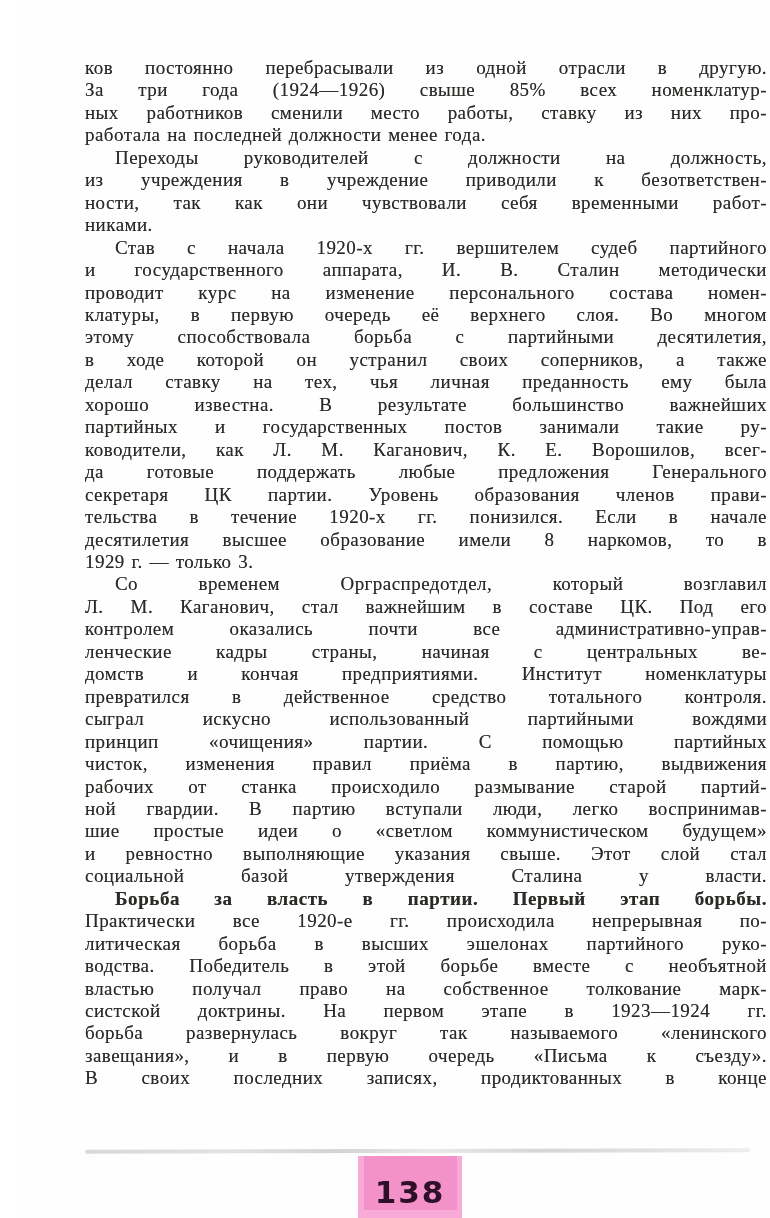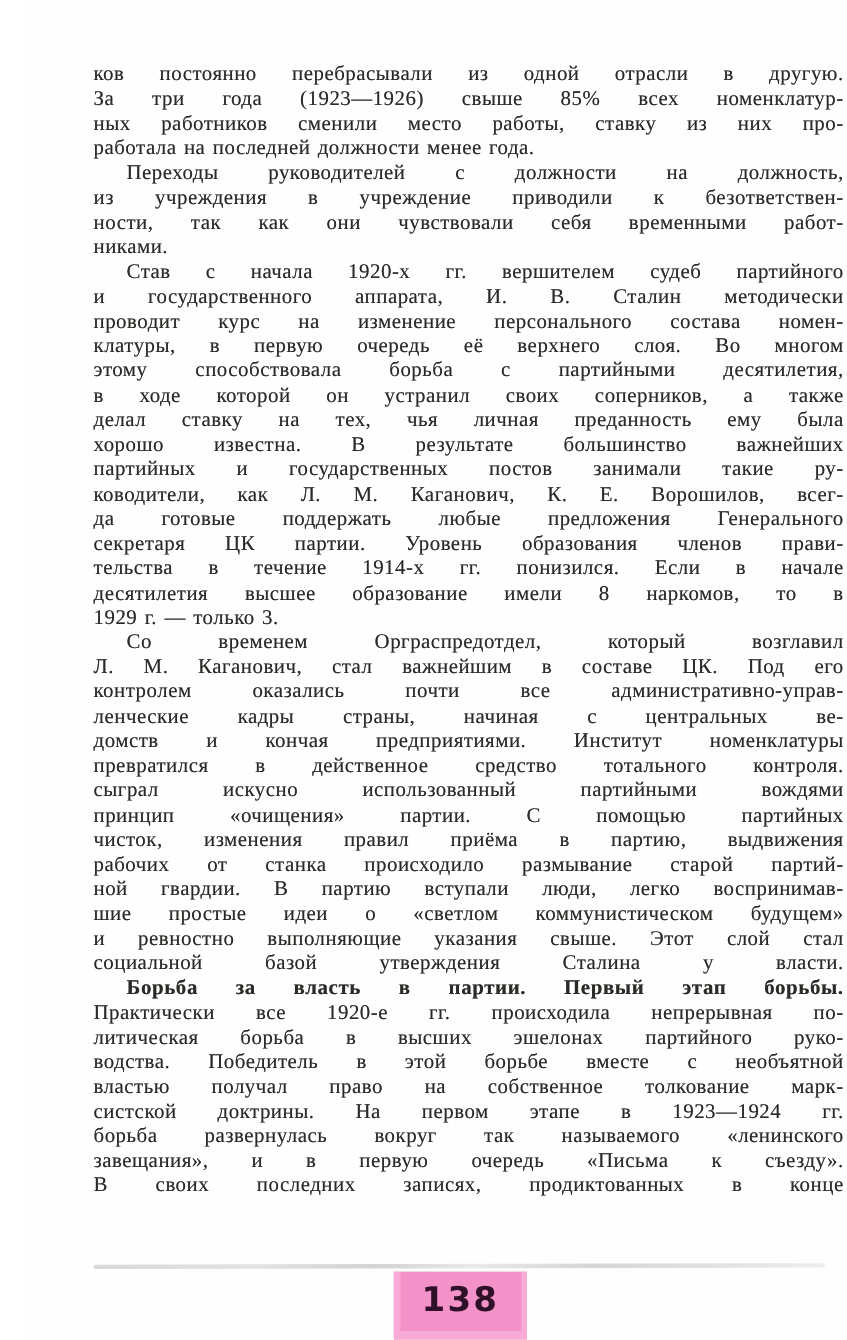--- a/index.html
+++ b/index.html
@@ -29,40 +29,40 @@
   .line.bold{font-weight:bold; letter-spacing:0.55px;}
   .footer-rule{
     position:absolute; left:63px; top:1149px; width:665px; height:4px;
     border-radius:2px;
     background:linear-gradient(90deg,
       var(--rule) 0%, #e2e2e2 22%, #d3d3d3 38%, #e9e9e9 52%,
       #d6d6d6 68%, #e0e0e0 84%, #eee 100%);
     transform:rotate(-0.12deg);
   }
   .page-badge{
-    position:absolute; left:336px; top:1156px; width:121px; height:62px;
+    position:absolute; left:336px; top:1156px; width:104px; height:62px;
     background:var(--pink);
     box-shadow:inset 6px 0 0 var(--pink_light), inset -5px -8px 0 var(--pink_light);
-    display:flex; justify-content:center; align-items:flex-start;
+    display:flex; justify-content:center; align-items:center;
   }
   .page-num{
     margin-top:11px;
     font-family:"DejaVu Sans","Liberation Sans",sans-serif;
     font-weight:bold; font-size:31px; line-height:1;
     letter-spacing:2px; color:var(--digits);
   }
 </style>
 </head>
 <body>
 
 <div class="page">
   <div class="text-block" id="text-block">
       <div class="para">
         <div class="line">ков постоянно перебрасывали из одной отрасли в другую.</div>
-        <div class="line">За три года (1923—1926) свыше 85% всех номенклатур-</div>
+        <div class="line">За три года (1924—1926) свыше 85% всех номенклатур-</div>
         <div class="line">ных работников сменили место работы, ставку из них про-</div>
         <div class="line last-left">работала на последней должности менее года.</div>
       </div>
       <div class="para">
         <div class="line indent">Переходы руководителей с должности на должность,</div>
         <div class="line">из учреждения в учреждение приводили к безответствен-</div>
         <div class="line">ности, так как они чувствовали себя временными работ-</div>
         <div class="line last-left">никами.</div>
       </div>
       <div class="para">
@@ -71,21 +71,21 @@
         <div class="line">проводит курс на изменение персонального состава номен-</div>
         <div class="line">клатуры, в первую очередь её верхнего слоя. Во многом</div>
         <div class="line">этому способствовала борьба с партийными десятилетия,</div>
         <div class="line">в ходе которой он устранил своих соперников, а также</div>
         <div class="line">делал ставку на тех, чья личная преданность ему была</div>
         <div class="line">хорошо известна. В результате большинство важнейших</div>
         <div class="line">партийных и государственных постов занимали такие ру-</div>
         <div class="line">ководители, как Л. М. Каганович, К. Е. Ворошилов, всег-</div>
         <div class="line">да готовые поддержать любые предложения Генерального</div>
         <div class="line">секретаря ЦК партии. Уровень образования членов прави-</div>
-        <div class="line">тельства в течение 1914-х гг. понизился. Если в начале</div>
+        <div class="line">тельства в течение 1920-х гг. понизился. Если в начале</div>
         <div class="line">десятилетия высшее образование имели 8 наркомов, то в</div>
         <div class="line last-left">1929 г. — только 3.</div>
       </div>
       <div class="para">
         <div class="line indent">Со временем Орграспредотдел, который возглавил</div>
         <div class="line">Л. М. Каганович, стал важнейшим в составе ЦК. Под его</div>
         <div class="line">контролем оказались почти все административно-управ-</div>
         <div class="line">ленческие кадры страны, начиная с центральных ве-</div>
         <div class="line">домств и кончая предприятиями. Институт номенклатуры</div>
         <div class="line">превратился в действенное средство тотального контроля.</div>

